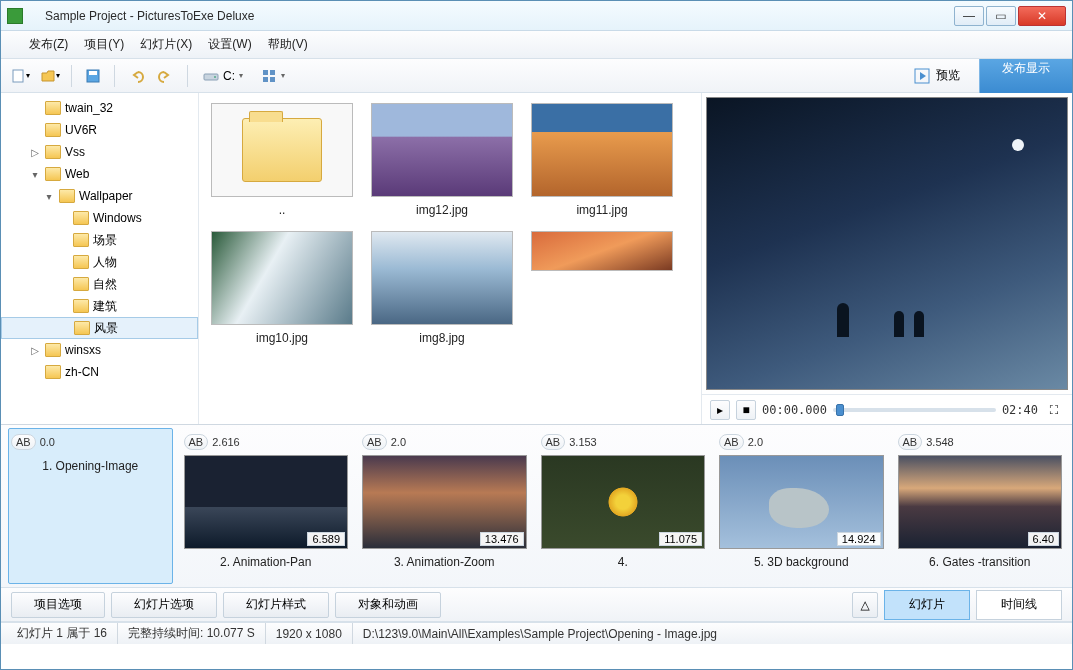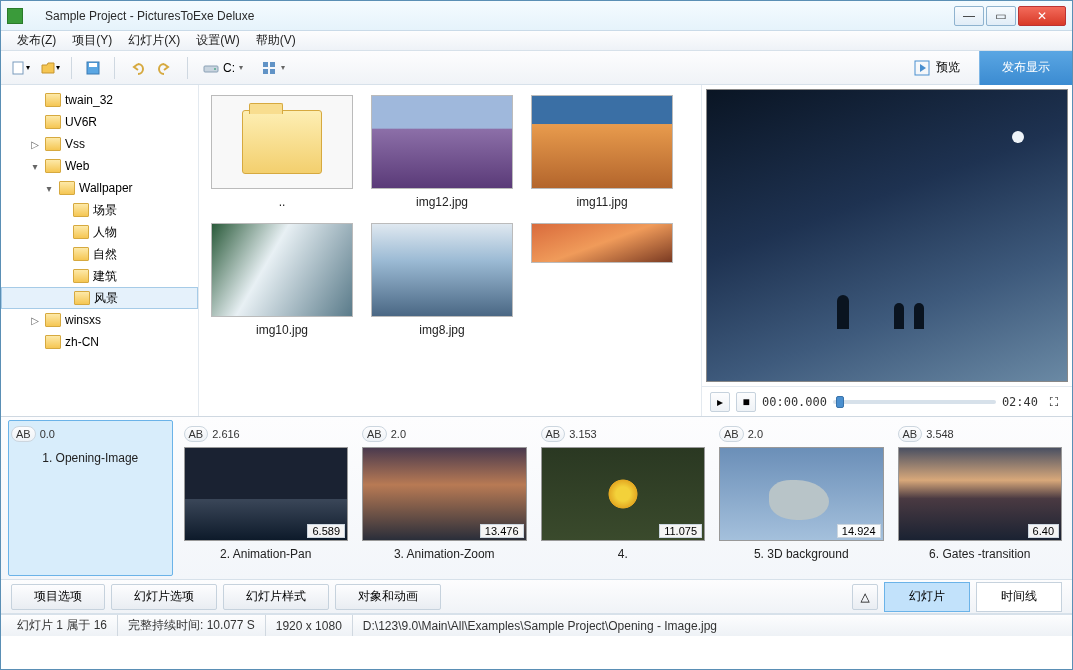--- a/index.html
+++ b/index.html
@@ -4,29 +4,29 @@
 <style>
 * { box-sizing: border-box; margin: 0; padding: 0; font-family: "Microsoft YaHei", Tahoma, sans-serif; font-size: 12px; }
 body { background: #fff; width: 1073px; height: 670px; overflow: hidden; border: 1px solid #5a8fb5; }
 .titlebar { height: 30px; background: linear-gradient(#f4fbff, #e6f3fb); display: flex; align-items: center; padding: 0 6px; border-bottom: 1px solid #c9dae8; gap: 16px; }
 .titlebar .app-icon { width: 16px; height: 16px; background: #3a9b3a; border: 1px solid #2a7b2a; margin-right: 6px; }
 .titlebar .title { flex: 1; color: #2a2a2a; }
 .winbtns { display: flex; gap: 2px; }
 .winbtn { width: 30px; height: 20px; border: 1px solid #8fb3cf; background: linear-gradient(#f8fbfe,#e1edf7); display: flex; align-items: center; justify-content: center; color: #333; cursor: default; border-radius: 2px;}
 .winbtn.close { background: linear-gradient(#f36b5b,#d83a28); border-color:#b33; color:#fff; width: 48px;}
 .winbtn.max { width: 30px;}
-.menubar { height: 20px; background: linear-gradient(#fdfdfe,#eef2f7); border-bottom: 1px solid #d7e1ea; display: flex; align-items: center; padding: 0 8px; }
+.menubar { height: 28px; background: linear-gradient(#fdfdfe,#eef2f7); border-bottom: 1px solid #d7e1ea; display: flex; align-items: center; padding: 0 20px; }
 .menubar span { padding: 2px 8px; color: #222; cursor: default; }
 .toolbar { height: 34px; background: linear-gradient(#fdfdfe,#f0f3f7); border-bottom: 1px solid #d7e1ea; display: flex; align-items: center; padding: 0 6px; gap: 4px; }
 .tbtn { width: 26px; height: 26px; display: flex; align-items: center; justify-content: center; border: 1px solid transparent; border-radius: 2px; cursor: default;}
 .tsep { width: 1px; height: 22px; background: #cfd8e1; margin: 0 4px; }
 .tdrop { display:flex; align-items:center; gap:4px; padding:0 6px; height:26px; border:1px solid transparent; border-radius:2px;}
 .toolbar .spacer { flex:1; }
 .previewbtn { display:flex; align-items:center; gap:6px; padding:0 10px; height:28px; border:1px solid transparent;}
-.publishbtn { height: 34px; padding:0 22px; background:linear-gradient(#5aa6e3,#3b8bd1); color:#fff; display:flex; align-items:center; justify-content:center; border-left:1px solid #7fb7e6; margin-left:4px; margin-right:-6px;}
+.publishbtn { height: 34px; padding:16px 22px; background:linear-gradient(#5aa6e3,#3b8bd1); color:#fff; display:flex; align-items:flex-end; justify-content:center; border-left:1px solid #7fb7e6; margin-left:4px; margin-right:-6px;}
 .main-upper { height: 332px; display:flex; border-bottom:1px solid #cfd8e1;}
 .tree { width:198px; border-right:1px solid #e3e9ef; overflow-y:auto; background:#fff; padding:4px 0;}
 .tree-item { display:flex; align-items:center; height:22px; padding-left:4px; cursor:default;}
 .tree-item.selected{background:#e5f1fb; border:1px solid #a6cbe7;}
 .tree-caret{width:12px; text-align:center; color:#666; font-size:10px;}
 .tree-folder{width:16px;height:14px;background:linear-gradient(#fde9a8,#f5c653);border:1px solid #d6a93f;border-radius:1px;margin:0 4px;}
 .filelist { flex:1; background:#fff; overflow-y:scroll; position:relative; border-right:1px solid #e3e9ef;}
 .thumbs { display:flex; flex-wrap:wrap; gap:14px 18px; padding:10px 12px; align-content:flex-start;}
 .thumb { width:142px; display:flex; flex-direction:column; align-items:center;}
 .thumb-img { width:142px; height:94px; background:#888; border:1px solid #bbb; display:flex;align-items:center;justify-content:center;}
@@ -187,20 +187,25 @@
         <span>Web</span>
       </div>
       <div class="tree-item" style="padding-left: 42px;">
         <span class="tree-caret">▾</span>
         <span class="tree-folder"></span>
         <span>Wallpaper</span>
       </div>
       <div class="tree-item" style="padding-left: 56px;">
         <span class="tree-caret"></span>
         <span class="tree-folder"></span>
+        <span>Windows</span>
+      </div>
+      <div class="tree-item" style="padding-left: 56px;">
+        <span class="tree-caret"></span>
+        <span class="tree-folder"></span>
         <span>场景</span>
       </div>
       <div class="tree-item" style="padding-left: 56px;">
         <span class="tree-caret"></span>
         <span class="tree-folder"></span>
         <span>人物</span>
       </div>
       <div class="tree-item" style="padding-left: 56px;">
         <span class="tree-caret"></span>
         <span class="tree-folder"></span>

